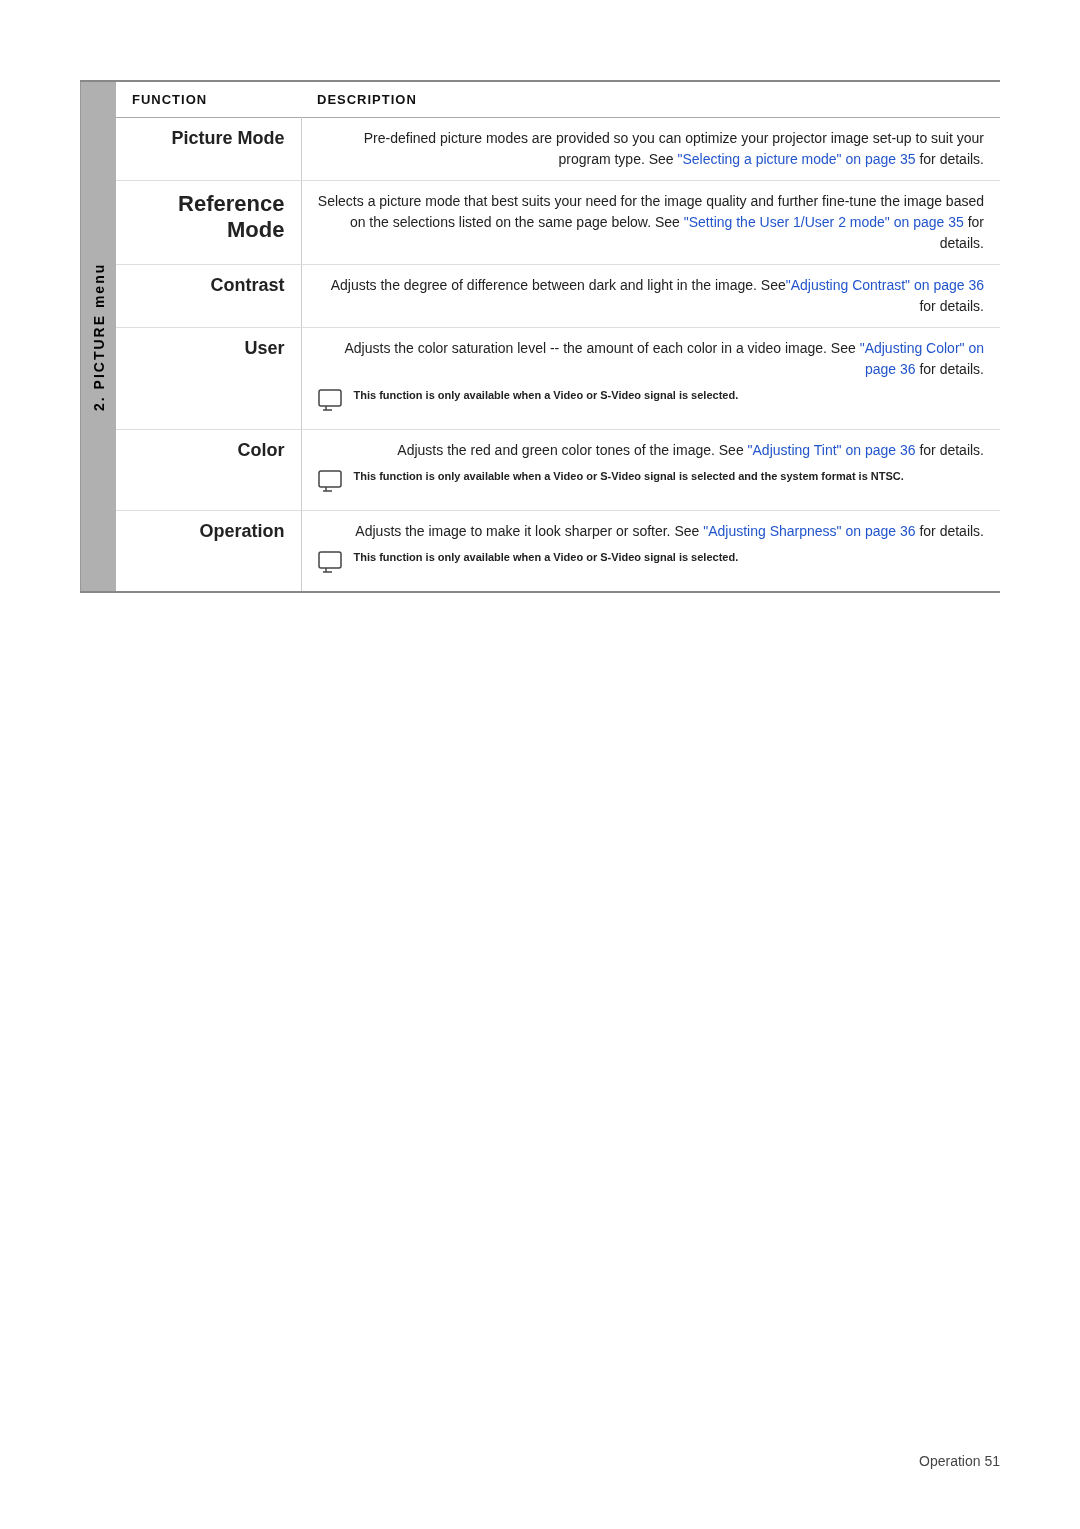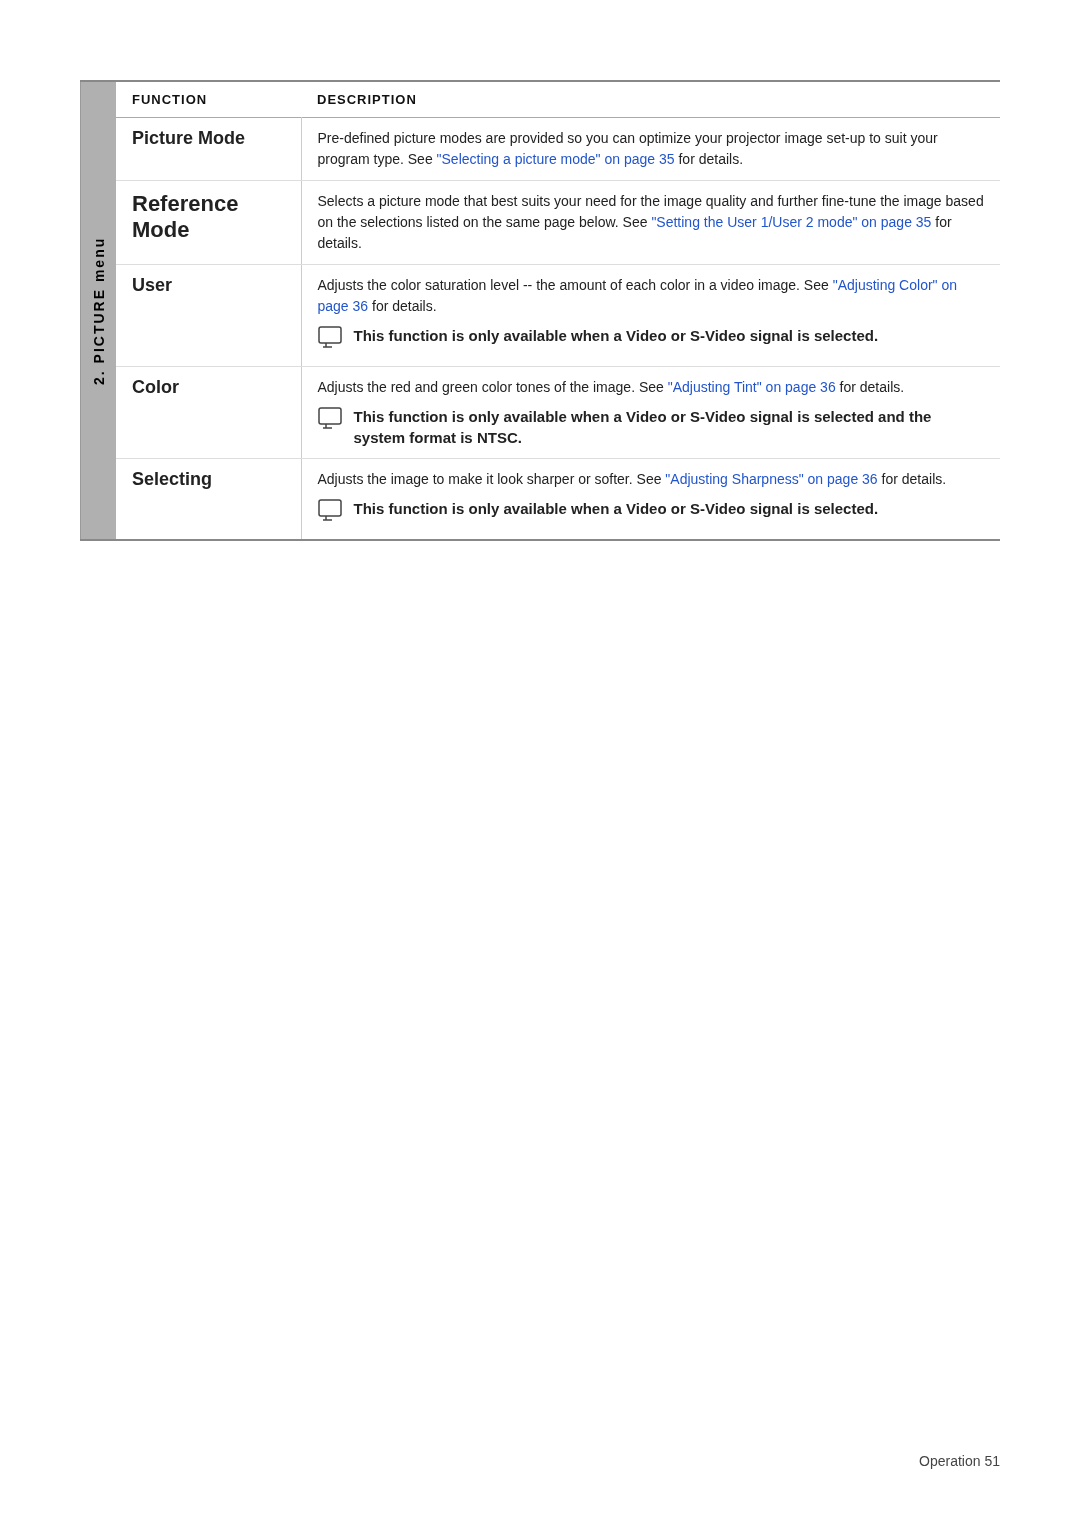--- a/index.html
+++ b/index.html
@@ -64,20 +64,21 @@
       padding: 10px 16px 10px 16px;
       text-align: left;
       color: #111;
       background: #fff;
     }
 
     .main-table td {
       padding: 10px 16px;
       vertical-align: top;
       border-bottom: 1px solid #ddd;
+      text-align: right;
     }
 
     .func-col {
       width: 185px;
       min-width: 160px;
       font-weight: bold;
       font-size: 18px;
       vertical-align: middle;
       padding: 14px 16px;
       border-right: 1px solid #ccc;
@@ -103,21 +104,21 @@
     }
 
     .note-icon {
       font-size: 20px;
       margin-top: 1px;
       flex-shrink: 0;
       color: #444;
     }
 
     .note-text {
-      font-size: 15px;
+      font-size: 11px;
       font-weight: bold;
       color: #222;
       line-height: 1.4;
     }
 
     .last-row td {
       border-bottom: none;
     }
 
     .page-footer {
@@ -151,20 +152,26 @@
               <p>Pre-defined picture modes are provided so you can optimize your projector image set-up to suit your program type. See <a class="link" href="#">"Selecting a picture mode" on page 35</a> for details.</p>
             </td>
           </tr>
           <tr>
             <td class="func-col" style="font-size: 22px;">Reference Mode</td>
             <td class="desc-col">
               <p>Selects a picture mode that best suits your need for the image quality and further fine-tune the image based on the selections listed on the same page below. See <a class="link" href="#">"Setting the User 1/User 2 mode" on page 35</a> for details.</p>
             </td>
           </tr>
           <tr>
+            <td class="func-col">Contrast</td>
+            <td class="desc-col">
+              <p>Adjusts the degree of difference between dark and light in the image. See<a class="link" href="#">"Adjusting Contrast" on page 36</a> for details.</p>
+            </td>
+          </tr>
+          <tr>
             <td class="func-col">User</td>
             <td class="desc-col">
               <p>Adjusts the color saturation level -- the amount of each color in a video image. See <a class="link" href="#">"Adjusting Color" on page 36</a> for details.</p>
               <div class="note-box">
                 <span class="note-icon"><svg width="28" height="22" viewBox="0 0 28 22" fill="none" xmlns="http://www.w3.org/2000/svg">
       <rect x="1" y="1" width="22" height="16" rx="2" ry="2" stroke="#444" stroke-width="1.5" fill="white"></rect>
       <line x1="8" y1="17" x2="8" y2="21" stroke="#444" stroke-width="1.5"></line>
       <line x1="5" y1="21" x2="14" y2="21" stroke="#444" stroke-width="1.5"></line>
     </svg></span>
                 <span class="note-text">This function is only available when a Video or S-Video signal is selected.</span>
@@ -179,21 +186,21 @@
                 <span class="note-icon"><svg width="28" height="22" viewBox="0 0 28 22" fill="none" xmlns="http://www.w3.org/2000/svg">
       <rect x="1" y="1" width="22" height="16" rx="2" ry="2" stroke="#444" stroke-width="1.5" fill="white"></rect>
       <line x1="8" y1="17" x2="8" y2="21" stroke="#444" stroke-width="1.5"></line>
       <line x1="5" y1="21" x2="14" y2="21" stroke="#444" stroke-width="1.5"></line>
     </svg></span>
                 <span class="note-text">This function is only available when a Video or S-Video signal is selected and the system format is NTSC.</span>
               </div>
             </td>
           </tr>
           <tr class="last-row">
-            <td class="func-col">Selecting</td>
+            <td class="func-col">Operation</td>
             <td class="desc-col">
               <p>Adjusts the image to make it look sharper or softer. See <a class="link" href="#">"Adjusting Sharpness" on page 36</a> for details.</p>
               <div class="note-box">
                 <span class="note-icon"><svg width="28" height="22" viewBox="0 0 28 22" fill="none" xmlns="http://www.w3.org/2000/svg">
       <rect x="1" y="1" width="22" height="16" rx="2" ry="2" stroke="#444" stroke-width="1.5" fill="white"></rect>
       <line x1="8" y1="17" x2="8" y2="21" stroke="#444" stroke-width="1.5"></line>
       <line x1="5" y1="21" x2="14" y2="21" stroke="#444" stroke-width="1.5"></line>
     </svg></span>
                 <span class="note-text">This function is only available when a Video or S-Video signal is selected.</span>
               </div>

